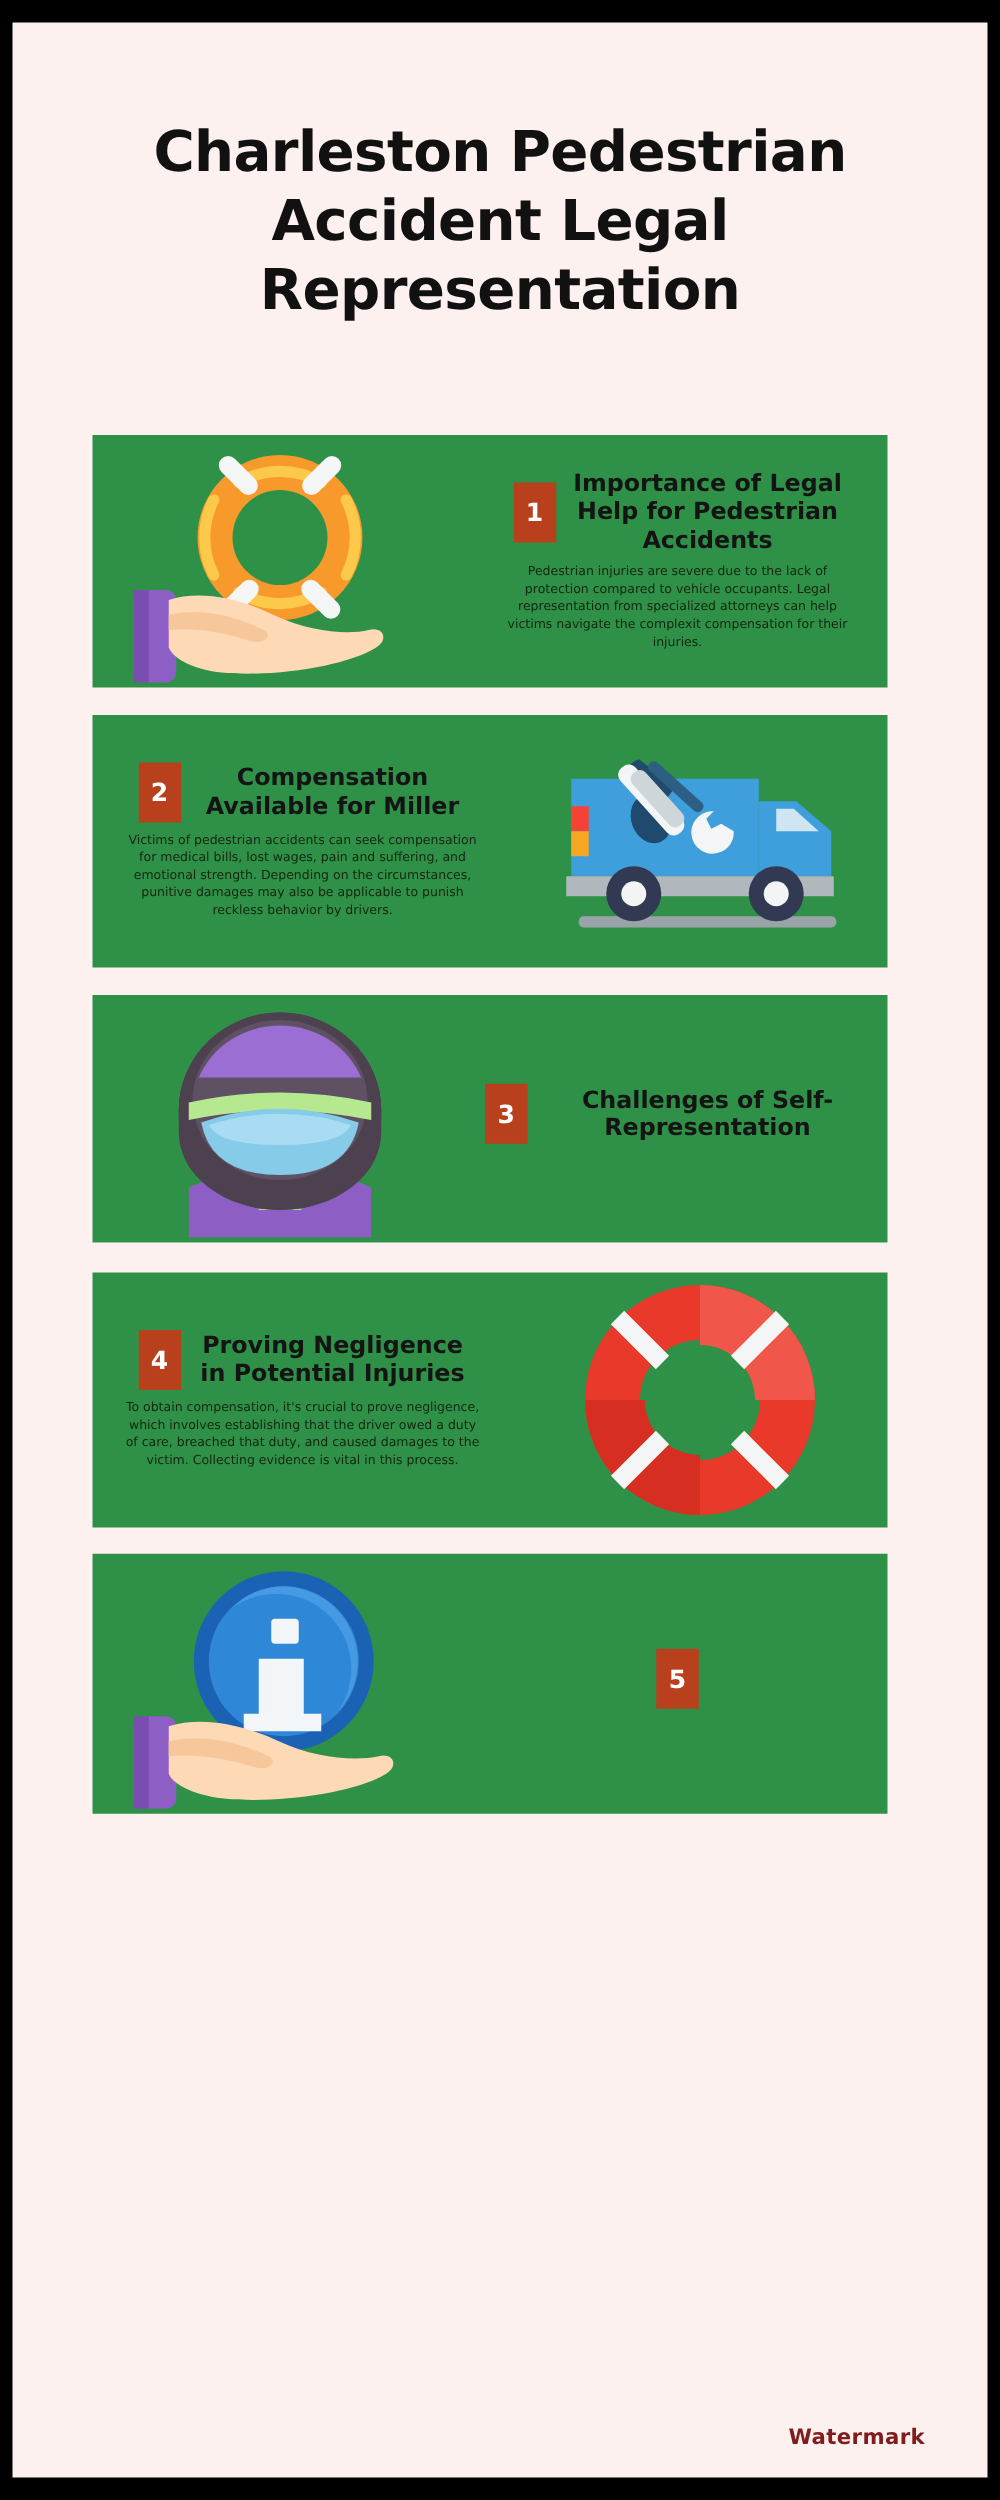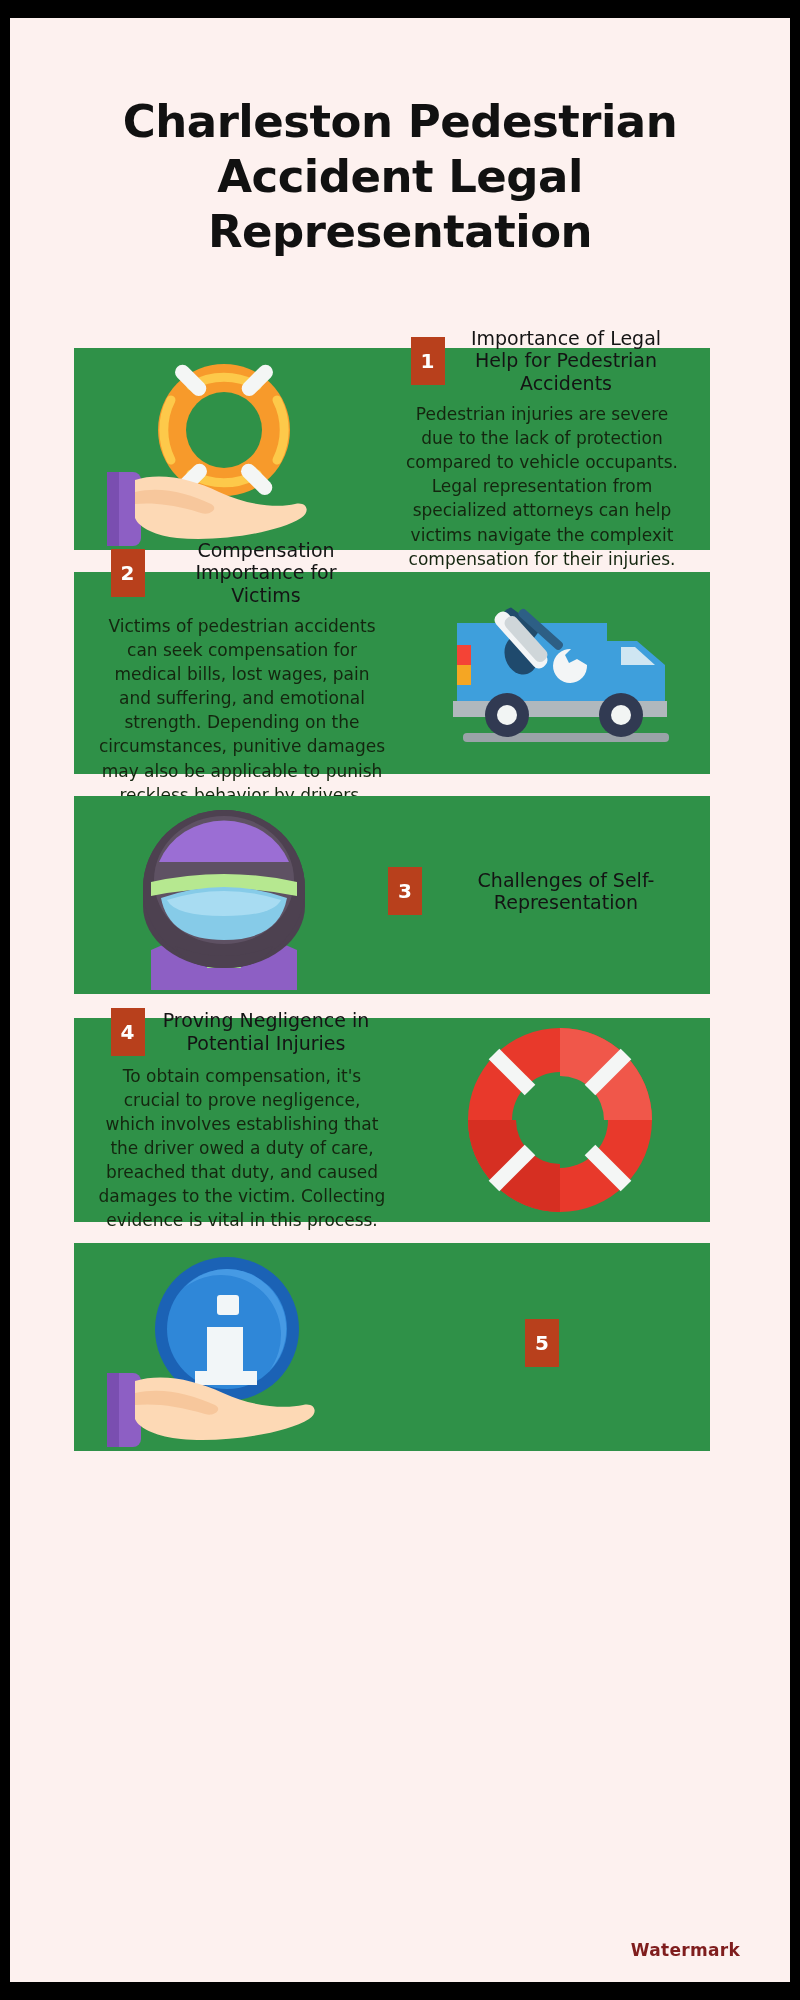--- a/index.html
+++ b/index.html
@@ -74,28 +74,28 @@
     font-size: 20px;
     font-weight: bold;
     display: flex;
     align-items: center;
     justify-content: center;
     font-family: "DejaVu Sans", sans-serif;
   }
   .ctitle {
     font-size: 19px;
     line-height: 1.17;
-    font-weight: normal;
+    font-weight: bold;
     color: #141414;
     font-family: "DejaVu Sans", sans-serif;
     max-width: 215px;
   }
   .ctitle.wide { max-width: 260px; }
   .cbody {
-    font-size: 17px;
+    font-size: 10px;
     line-height: 1.42;
     color: #14260f;
     font-family: "DejaVu Sans", sans-serif;
     padding: 0 10px;
   }
   .cbody.wide { font-size: 12.5px; padding: 0 4px; }
 
   
   #watermark {
     position: absolute;
@@ -184,21 +184,21 @@
 
         <circle cx="72" cy="122" r="22" fill="#313a52"></circle>
         <circle cx="72" cy="122" r="10" fill="#f2f5f4"></circle>
         <circle cx="186" cy="122" r="22" fill="#313a52"></circle>
         <circle cx="186" cy="122" r="10" fill="#f2f5f4"></circle>
       </svg>
     </div>
     <div class="txt">
       <div class="head-row">
         <div class="badge">2</div>
-        <div class="ctitle">Compensation Importance for Victims</div>
+        <div class="ctitle">Compensation Available for Miller</div>
       </div>
       <div class="cbody">Victims of pedestrian accidents can seek compensation for medical bills, lost wages, pain and suffering, and emotional strength. Depending on the circumstances, punitive damages may also be applicable to punish reckless behavior by drivers.</div>
     </div>
   </div>
 
   <div class="card" style="top:796px; height:198px;">
     <div class="art">
       <svg width="230" height="190" viewBox="0 0 230 190">
 
         <path d="M42 150 q73 -34 146 0 v40 h-146 z" fill="#8d5fc4"></path>

